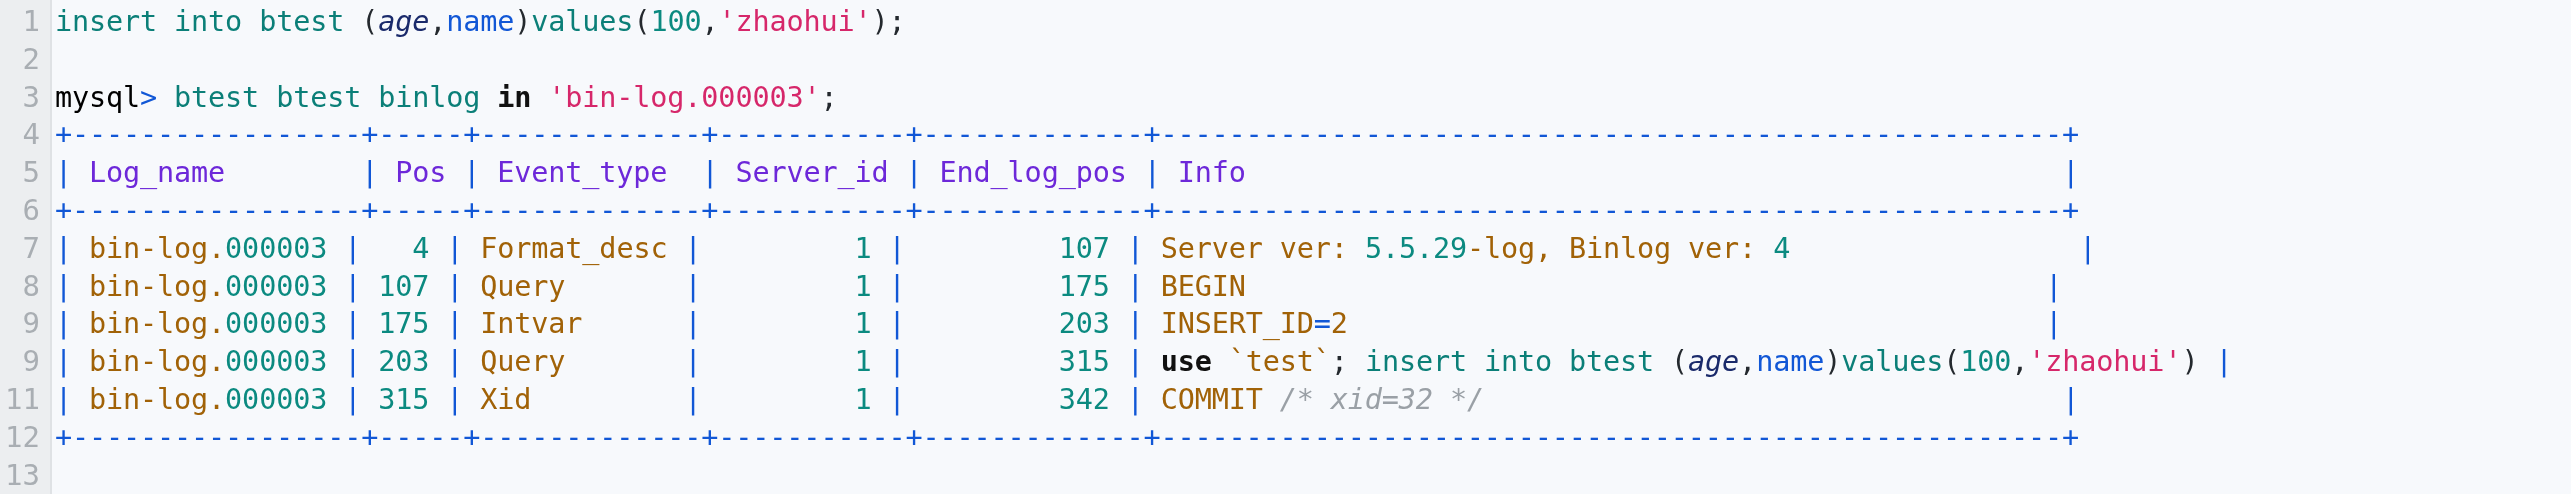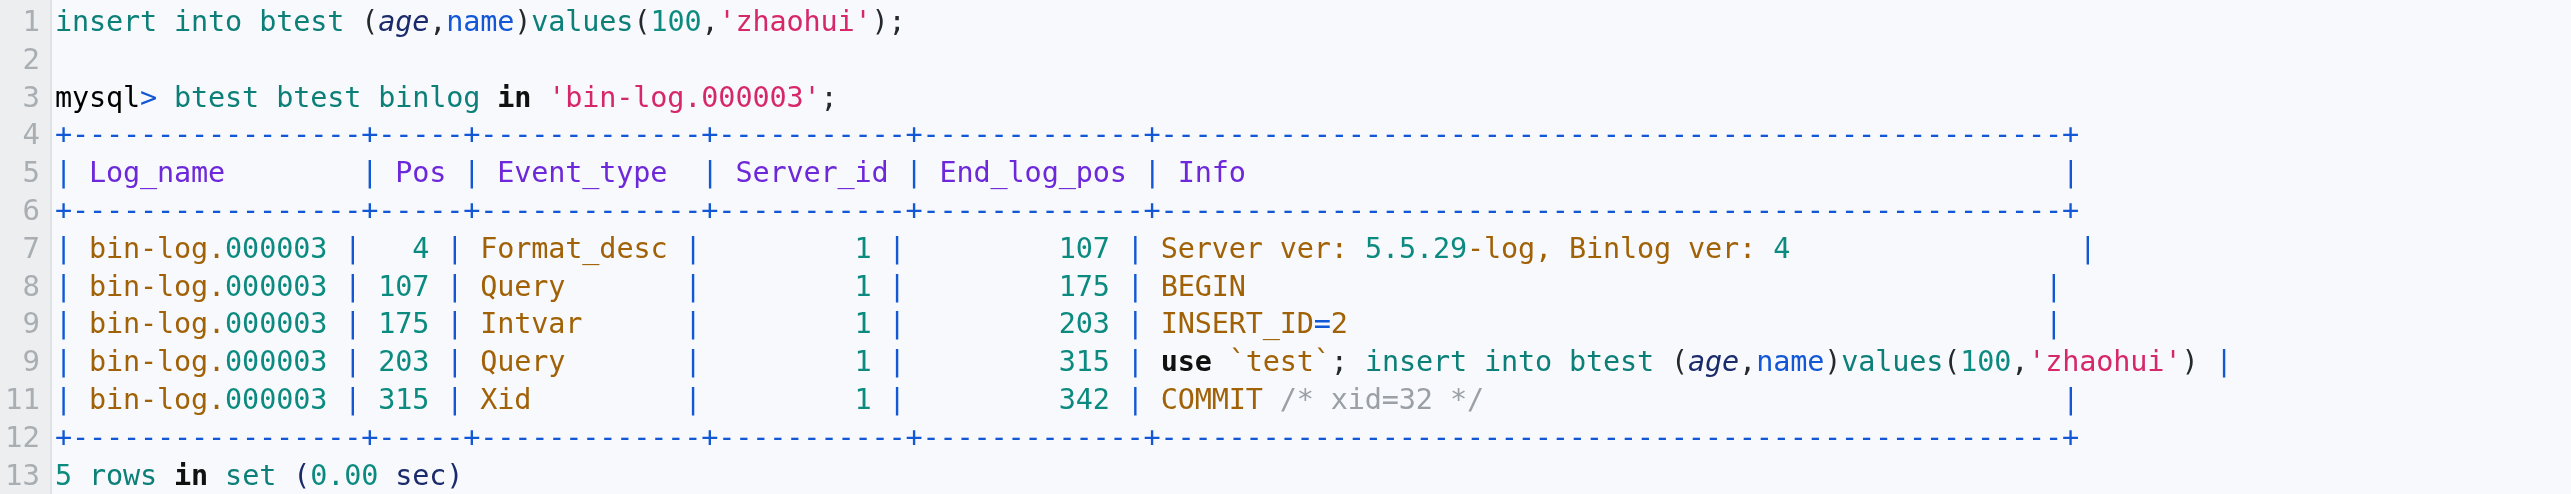--- a/index.html
+++ b/index.html
@@ -70,21 +70,21 @@
   .t-num    { color: #0b8a80; }              
   .t-str    { color: #d6276a; }              
   .t-punc   { color: #24292e; }              
   .t-ident  { color: #1a2a6b; }              
   .t-identi { color: #1a2a6b; font-style: italic; }  
   .t-field  { color: #1157d6; }              
   .t-tbl    { color: #1157d6; }              
   .t-hdr    { color: #6d28d9; }              
   .t-cell   { color: #a16207; }              
   .t-op     { color: #1157d6; }              
-  .t-cmt    { color: #9aa0a6; }  
+  .t-cmt    { color: #9aa0a6; font-style: italic; }  
   .t-prompt { color: #000000; }
   .t-gt     { color: #1157d6; }
 </style>
 </head>
 <body>
 
 <div id="code-block">
 
   <div id="gutter">
     <span class="ln">1</span>
@@ -121,16 +121,15 @@
     <span class="cl"><span class="t-tbl">| </span><span class="t-cell">bin-log.</span><span class="t-num">000003</span><span> </span><span class="t-tbl">| </span><span class="t-num">107</span><span> </span><span class="t-tbl">| </span><span class="t-cell">Query</span><span>       </span><span class="t-tbl">| </span><span>        </span><span class="t-num">1</span><span> </span><span class="t-tbl">| </span><span>        </span><span class="t-num">175</span><span> </span><span class="t-tbl">| </span><span class="t-cell">BEGIN</span><span>                                               </span><span class="t-tbl">|</span></span>
 
     <span class="cl"><span class="t-tbl">| </span><span class="t-cell">bin-log.</span><span class="t-num">000003</span><span> </span><span class="t-tbl">| </span><span class="t-num">175</span><span> </span><span class="t-tbl">| </span><span class="t-cell">Intvar</span><span>      </span><span class="t-tbl">| </span><span>        </span><span class="t-num">1</span><span> </span><span class="t-tbl">| </span><span>        </span><span class="t-num">203</span><span> </span><span class="t-tbl">| </span><span class="t-cell">INSERT_ID</span><span class="t-op">=</span><span class="t-cell">2</span><span>                                         </span><span class="t-tbl">|</span></span>
 
     <span class="cl"><span class="t-tbl">| </span><span class="t-cell">bin-log.</span><span class="t-num">000003</span><span> </span><span class="t-tbl">| </span><span class="t-num">203</span><span> </span><span class="t-tbl">| </span><span class="t-cell">Query</span><span>       </span><span class="t-tbl">| </span><span>        </span><span class="t-num">1</span><span> </span><span class="t-tbl">| </span><span>        </span><span class="t-num">315</span><span> </span><span class="t-tbl">| </span><span class="t-kwb">use</span><span class="t-cell"> `</span><span class="t-cell">test</span><span class="t-cell">`</span><span class="t-punc">; </span><span class="t-kw">insert</span><span class="t-kw"> into</span><span class="t-kw"> btest </span><span class="t-punc">(</span><span class="t-identi">age</span><span class="t-punc">,</span><span class="t-field">name</span><span class="t-punc">)</span><span class="t-kw">values</span><span class="t-punc">(</span><span class="t-num">100</span><span class="t-punc">,</span><span class="t-str">'zhaohui'</span><span class="t-punc">)</span><span> </span><span class="t-tbl">|</span></span>
 
     <span class="cl"><span class="t-tbl">| </span><span class="t-cell">bin-log.</span><span class="t-num">000003</span><span> </span><span class="t-tbl">| </span><span class="t-num">315</span><span> </span><span class="t-tbl">| </span><span class="t-cell">Xid</span><span>         </span><span class="t-tbl">| </span><span>        </span><span class="t-num">1</span><span> </span><span class="t-tbl">| </span><span>        </span><span class="t-num">342</span><span> </span><span class="t-tbl">| </span><span class="t-cell">COMMIT</span><span class="t-cmt"> /* xid=32 */</span><span>                                  </span><span class="t-tbl">|</span></span>
 
     <span class="cl t-tbl">+-----------------+-----+-------------+-----------+-------------+-----------------------------------------------------+</span>
 
-    <span class="cl"><span class="t-num">5</span><span class="t-kw"> rows </span><span class="t-kwb">in</span><span class="t-kw"> set </span><span class="t-ident">(</span><span class="t-num">0.00</span><span class="t-ident"> sec</span><span class="t-ident">)</span></span>
 
   </div>
 </div>
 
 </body></html>

